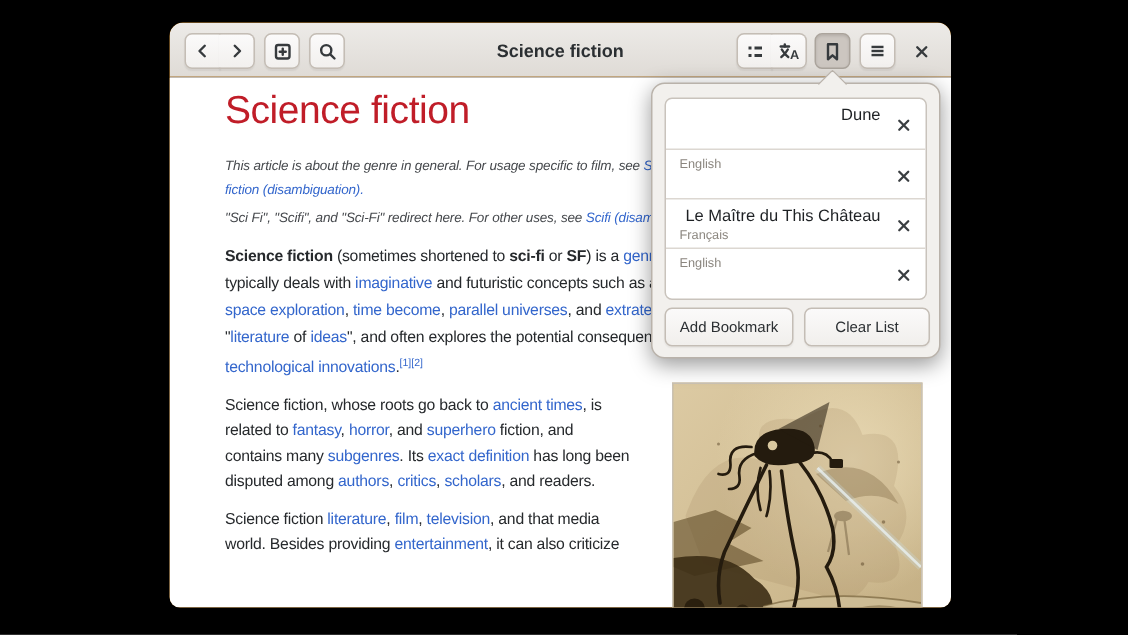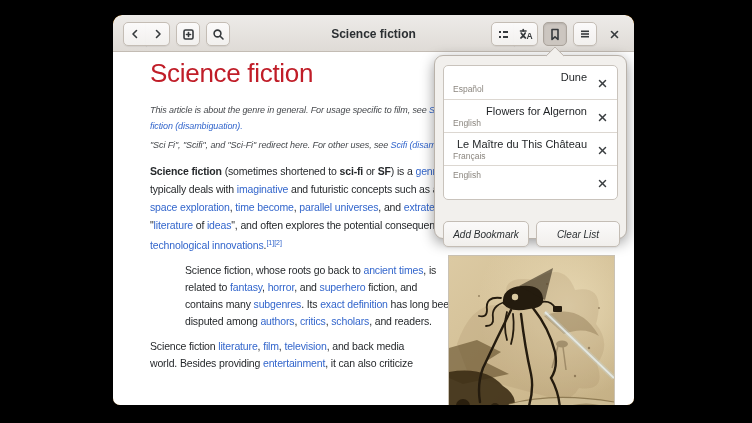--- a/index.html
+++ b/index.html
@@ -51,21 +51,21 @@
   }
   .hatnote {
     font-size:9px; font-style:italic; color:#46494d;
     line-height:16px; letter-spacing:-0.1px; white-space:nowrap;
   }
   .hatnote-1 { margin-top:13px; }
   .hatnote-2 { margin-top:3px; }
   .para { font-size:10.5px; color:#26292c; letter-spacing:-0.15px; }
   .para .tline { white-space:nowrap; }
   .para-1 { margin-top:9px; } .para-1 .tline { line-height:18px; }
-  .para-2 { margin-top:8px; } .para-2 .tline { line-height:17px;margin-left:35px; }
+  .para-2 { margin-top:8px; } .para-2 .tline { line-height:17px; }
   .para-3 { margin-top:8px; } .para-3 .tline { line-height:17px; }
   .link { color:#3366cc; text-decoration:none; cursor:pointer; }
   b { font-weight:bold; }
   sup.ref { font-size:7px; vertical-align:4px; letter-spacing:0; }
   
   .thumb {
     position:absolute; left:335px; top:203px; width:167px; height:170px;
     border:1px solid #cac2b4; background:#d3c096;
   }
   .thumb svg { display:block; }
@@ -87,27 +87,26 @@
   .bm-row { position:relative; height:33px; padding:4px 30px 0 9px; }
   .bm-row + .bm-row { border-top:1px solid #dcd7d1; }
   .bm-title { font-size:11px; color:#1e2124; line-height:14px;
     white-space:nowrap; overflow:hidden;text-align:right; }
   .bm-lang { font-size:8.5px; color:#8b867f; line-height:11px; }
   .bm-remove {
     position:absolute; right:6px; top:8px; width:18px; height:18px;
     background:transparent; border:none; display:flex; align-items:center; justify-content:center;
   }
   .pop-btn {
-    position:absolute; top:165px; height:26px;
+    position:absolute; top:149px; height:26px;
     background:linear-gradient(#fbfafa,#f1efec);
     border:1px solid #c4bdb5; border-radius:5px;
     font-size:10px; color:#2b2f32; font-family:inherit;
     display:flex; align-items:center; justify-content:center;
     box-shadow:0 1px 1px rgba(0,0,0,.05);
-    font-style:italic;
   }
   .pop-btn.add { left:8px; width:86px; }
   .pop-btn.clear { left:101px; width:84px; }
 </style>
 </head>
 <body>
 
 <div class="stage">
   <div class="window">
 
@@ -192,21 +191,21 @@
             <div class="tline"><span>"</span><span class="link">literature</span><span> of </span><span class="link">ideas</span><span>", and often explores the potential consequences of scientific, social, and</span></div>
             <div class="tline"><span class="link">technological innovations</span><span>.</span><sup class="ref"><span class="link">[1]</span></sup><sup class="ref"><span class="link">[2]</span></sup></div>
           </div>
         <div class="para para-2" id="para-1">
             <div class="tline"><span>Science fiction, whose roots go back to </span><span class="link">ancient times</span><span>, is</span></div>
             <div class="tline"><span>related to </span><span class="link">fantasy</span><span>, </span><span class="link">horror</span><span>, and </span><span class="link">superhero</span><span> fiction, and</span></div>
             <div class="tline"><span>contains many </span><span class="link">subgenres</span><span>. Its </span><span class="link">exact definition</span><span> has long been</span></div>
             <div class="tline"><span>disputed among </span><span class="link">authors</span><span>, </span><span class="link">critics</span><span>, </span><span class="link">scholars</span><span>, and readers.</span></div>
           </div>
         <div class="para para-3" id="para-2">
-            <div class="tline"><span>Science fiction </span><span class="link">literature</span><span>, </span><span class="link">film</span><span>, </span><span class="link">television</span><span>, and back media</span></div>
+            <div class="tline"><span>Science fiction </span><span class="link">literature</span><span>, </span><span class="link">film</span><span>, </span><span class="link">television</span><span>, and that media</span></div>
             <div class="tline"><span>world. Besides providing </span><span class="link">entertainment</span><span>, it can also criticize</span></div>
           </div>
       </div>
 
       <div class="thumb">
         <svg width="165" height="168" viewBox="0 0 165 168">
           <defs>
             <linearGradient id="sep" x1="0" y1="0" x2="1" y2="1">
               <stop offset="0" stop-color="#dccaa3"></stop>
               <stop offset="0.55" stop-color="#d0bc92"></stop>
@@ -268,30 +267,28 @@
           </g>
         </svg>
       </div>
     </div>
 
     <div class="popover">
       <div class="arrow"></div>
       <div class="bm-list" id="bm-list">
           <div class="bm-row">
             <div class="bm-title">Dune</div>
-            <div class="bm-lang">Español</div>
             <button class="bm-remove">
               <svg width="9" height="9" viewBox="0 0 9 9">
                 <line x1="1.5" y1="1.5" x2="7.5" y2="7.5" stroke="#3a3e41" stroke-width="1.5" stroke-linecap="round"></line>
                 <line x1="7.5" y1="1.5" x2="1.5" y2="7.5" stroke="#3a3e41" stroke-width="1.5" stroke-linecap="round"></line>
               </svg>
             </button>
           </div>
           <div class="bm-row">
-            <div class="bm-title">Flowers for Algernon</div>
             <div class="bm-lang">English</div>
             <button class="bm-remove">
               <svg width="9" height="9" viewBox="0 0 9 9">
                 <line x1="1.5" y1="1.5" x2="7.5" y2="7.5" stroke="#3a3e41" stroke-width="1.5" stroke-linecap="round"></line>
                 <line x1="7.5" y1="1.5" x2="1.5" y2="7.5" stroke="#3a3e41" stroke-width="1.5" stroke-linecap="round"></line>
               </svg>
             </button>
           </div>
           <div class="bm-row">
             <div class="bm-title">Le Maître du This Château</div>

